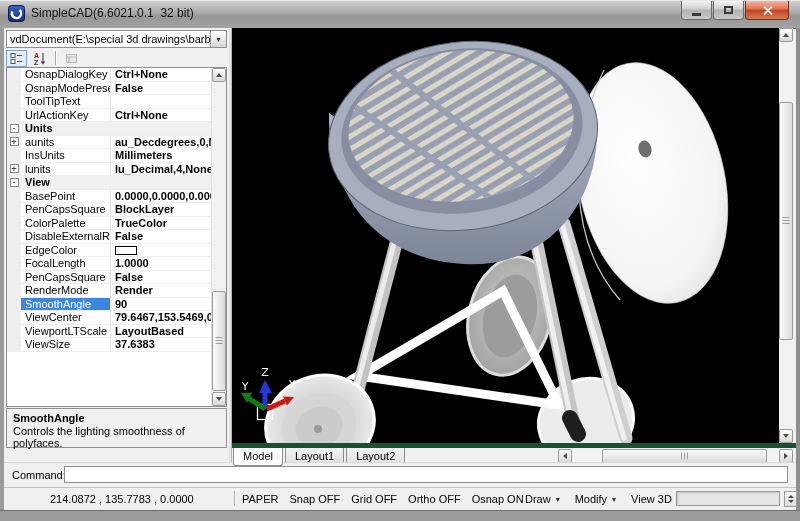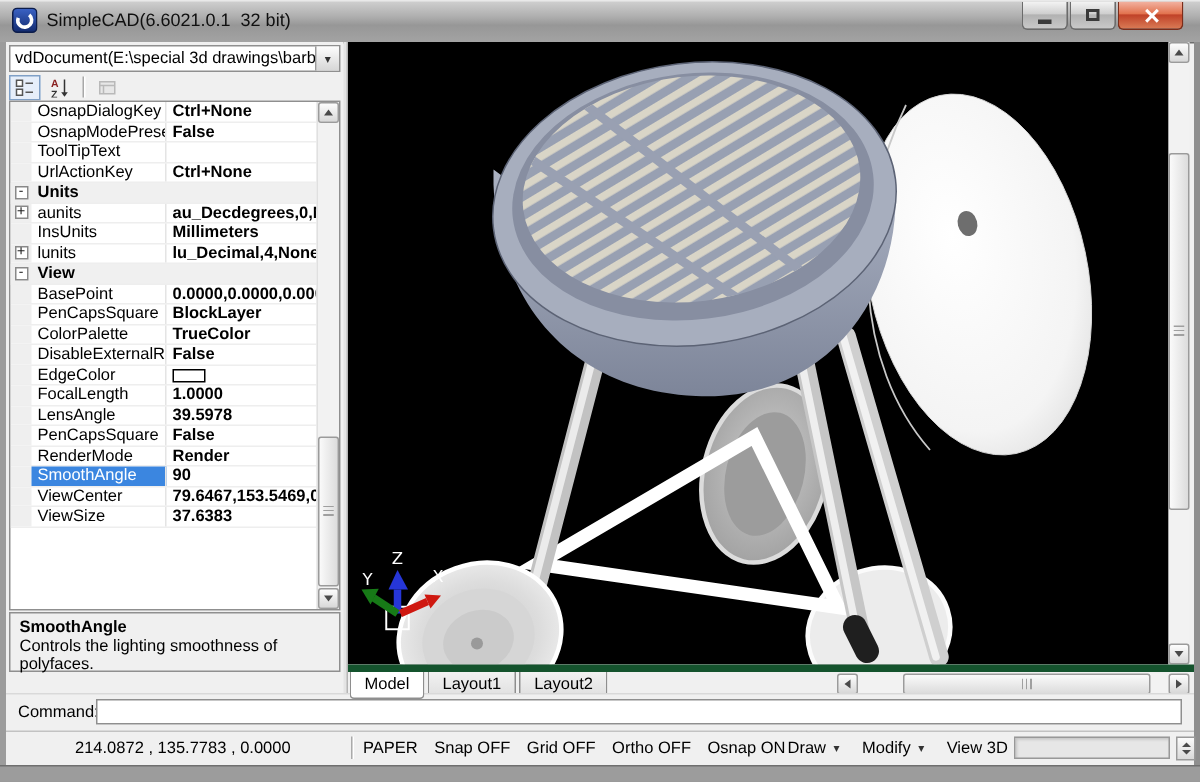--- a/index.html
+++ b/index.html
@@ -251,42 +251,42 @@
             <span class="pg-label">EdgeColor</span>
             <span class="pg-value"><span class="pg-swatch" style="background: rgb(255, 255, 255);"></span></span>
           </div>
           <div class="pg-row">
             <span class="pg-indent"></span>
             <span class="pg-label">FocalLength</span>
             <span class="pg-value">1.0000</span>
           </div>
           <div class="pg-row">
             <span class="pg-indent"></span>
-            <span class="pg-label">LensAngle</span>
-            <span class="pg-value">39.5978</span>
-          </div>
-          <div class="pg-row">
-            <span class="pg-indent"></span>
             <span class="pg-label">PenCapsSquare</span>
             <span class="pg-value">False</span>
           </div>
           <div class="pg-row">
             <span class="pg-indent"></span>
             <span class="pg-label">RenderMode</span>
             <span class="pg-value">Render</span>
           </div>
           <div class="pg-row pg-sel">
             <span class="pg-indent"></span>
             <span class="pg-label">SmoothAngle</span>
             <span class="pg-value">90</span>
           </div>
           <div class="pg-row">
             <span class="pg-indent"></span>
             <span class="pg-label">ViewCenter</span>
             <span class="pg-value">79.6467,153.5469,0.</span>
+          </div>
+          <div class="pg-row">
+            <span class="pg-indent"></span>
+            <span class="pg-label">ViewportLTScale</span>
+            <span class="pg-value">LayoutBased</span>
           </div>
           <div class="pg-row">
             <span class="pg-indent"></span>
             <span class="pg-label">ViewSize</span>
             <span class="pg-value">37.6383</span>
           </div>
         </div>
       <div class="scroll pg-scroll">
         <div class="sb-btn" style="left:0;top:0;width:14px;height:14px;">
             <span class="arr arr-up"></span>

